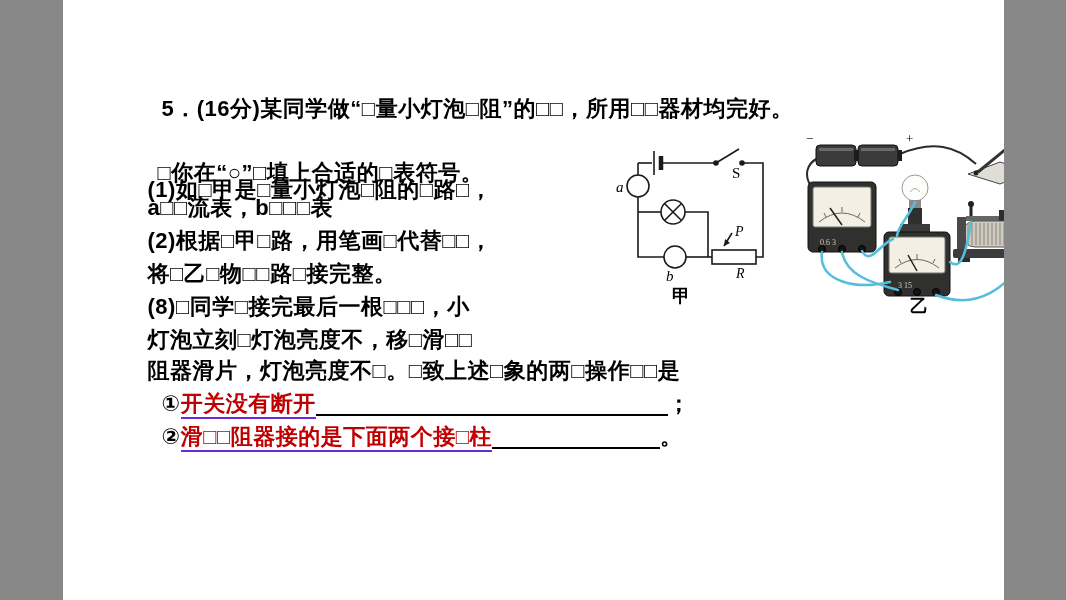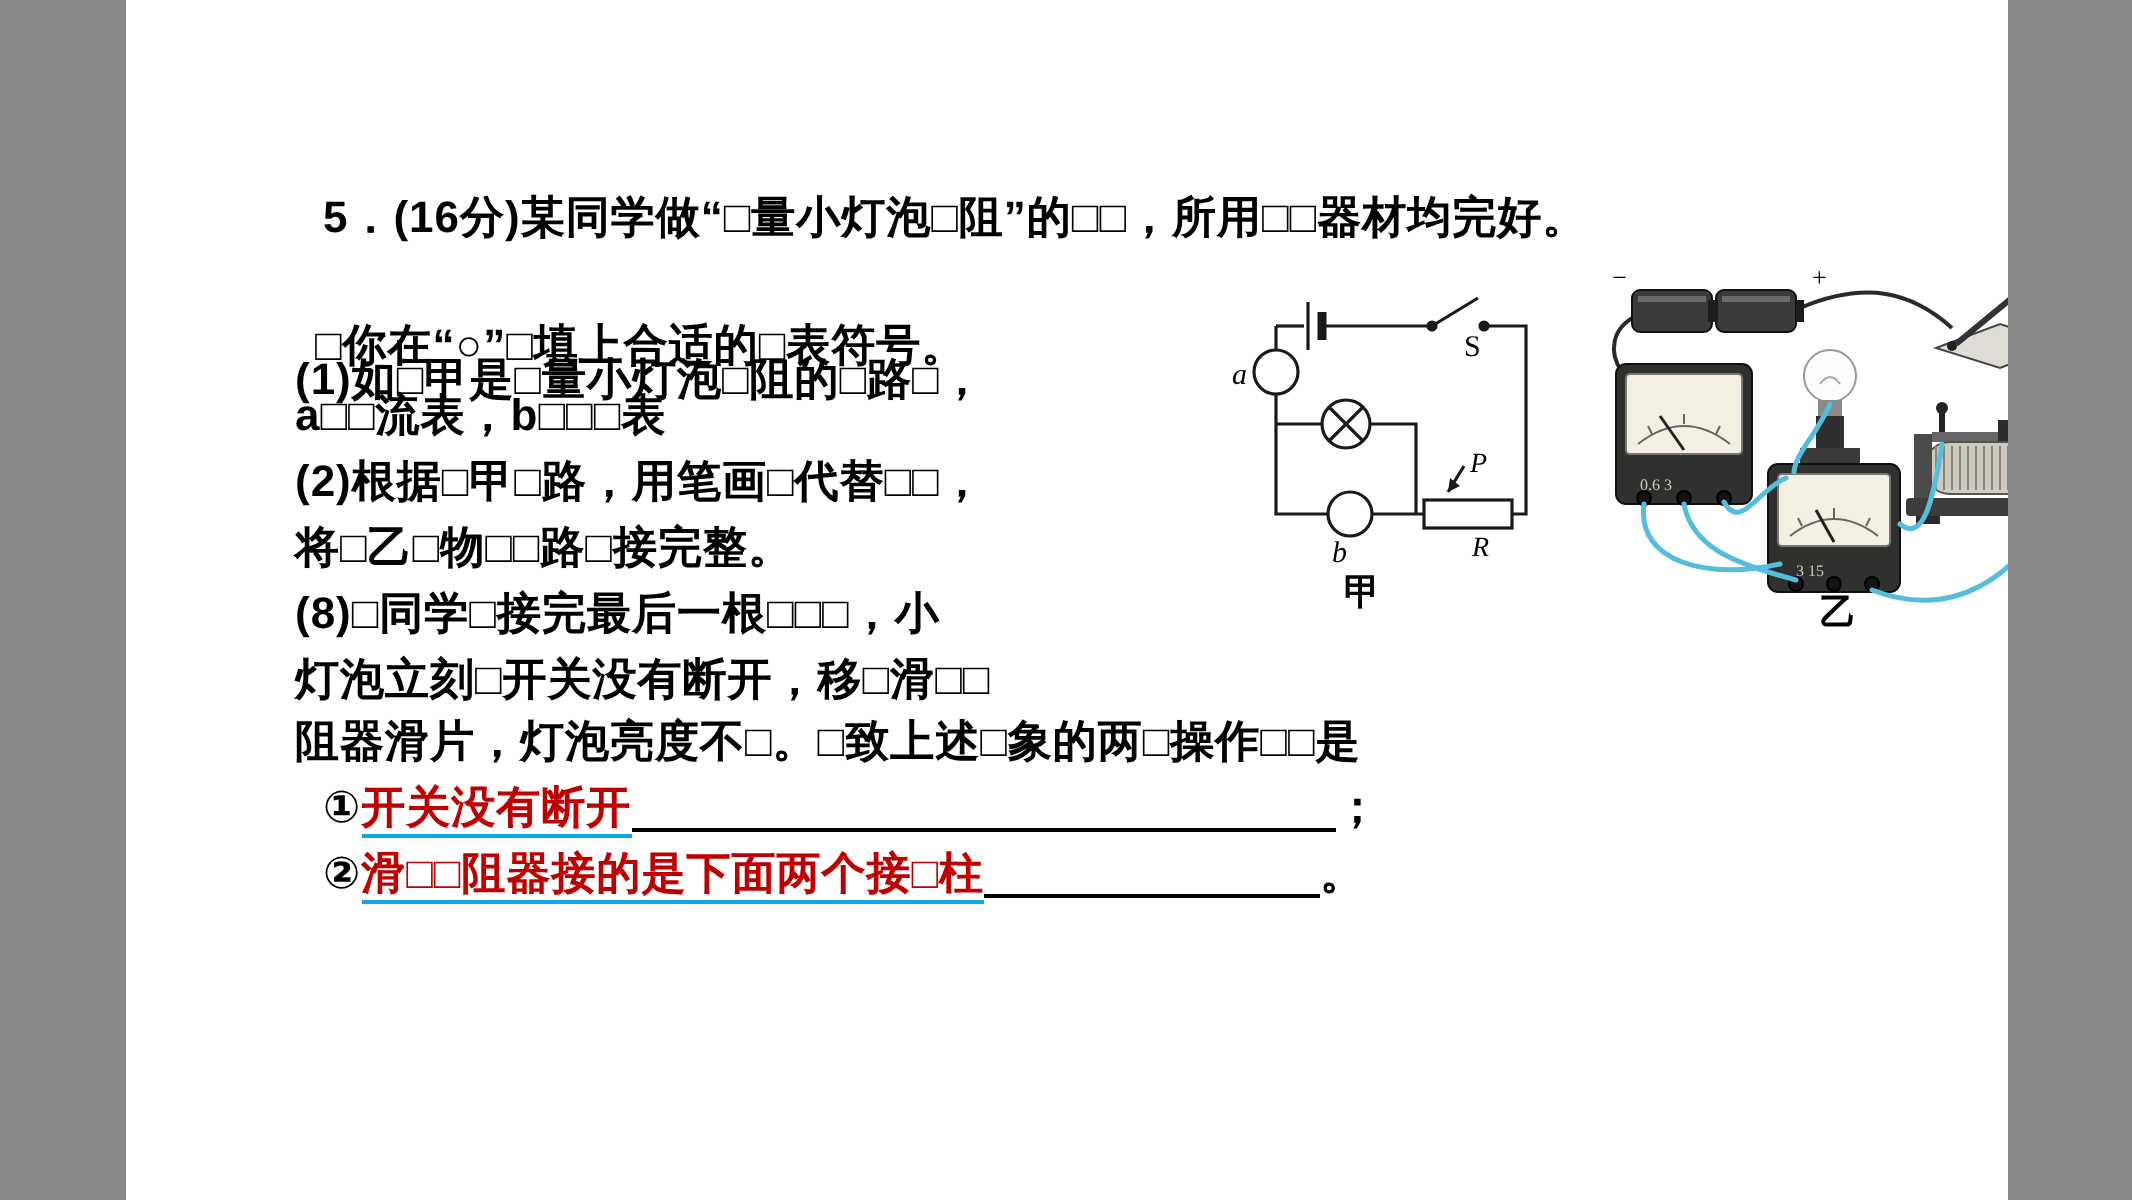--- a/index.html
+++ b/index.html
@@ -5,41 +5,41 @@
   html,body { margin:0; padding:0; background:#888; }
   .page {
     position:relative; width:941px; height:600px; background:#ffffff;
     font-family:"Liberation Sans","DejaVu Sans",sans-serif; color:#000;
     overflow:hidden; margin:0 auto;
   }
   .tl {
     position:absolute; font-size:22px; font-weight:700; line-height:26px;
     white-space:nowrap; letter-spacing:0.5px;
   }
-  .ans-red { color:#c00000; border-bottom:2px solid #0ea5e9; padding-bottom:1px; }
+  .ans-red { color:#c00000; border-bottom:2px solid #6d28d9; padding-bottom:1px; }
   .blank { display:inline-block; border-bottom:2px solid #000; height:20px; vertical-align:text-bottom; }
   .blank1 { width:352px; }
   .blank2 { width:168px; }
   svg { position:absolute; }
   svg text { font-family:"Liberation Serif","DejaVu Serif",serif; }
   .caption { font-weight:bold; font-family:"Liberation Sans","DejaVu Sans",sans-serif; }
 </style>
 </head>
 <body>
 
 <div class="page">
 
   <div class="tl" style="left:99px; top:96px;">5．(16分)某同学做“□量小灯泡□阻”的□□，所用□□器材均完好。</div>
   <div class="tl" style="left:85px; top:129px;margin-top:48px;">(1)如□甲是□量小灯泡□阻的□路□，</div>
   <div class="tl" style="left:85px; top:160px;padding-left:10px;">□你在“○”□填上合适的□表符号。</div>
   <div class="tl" style="left:85px; top:195px;">a□□流表，b□□□表</div>
   <div class="tl" style="left:85px; top:228px;text-align:center;">(2)根据□甲□路，用笔画□代替□□，</div>
   <div class="tl" style="left:85px; top:261px;">将□乙□物□□路□接完整。</div>
   <div class="tl" style="left:85px; top:294px;">(8)□同学□接完最后一根□□□，小</div>
-  <div class="tl" style="left:85px; top:327px;">灯泡立刻□开关没有断开，移□滑□□</div>
+  <div class="tl" style="left:85px; top:327px;">灯泡立刻□灯泡亮度不，移□滑□□</div>
   <div class="tl" style="left:85px; top:358px;">阻器滑片，灯泡亮度不□。□致上述□象的两□操作□□是</div>
 
   <div class="tl" style="left:99px; top:391px;">
     <span>①</span><span class="ans-red">开关没有断开</span><span class="blank blank1"></span><span>；</span>
   </div>
 
   <div class="tl" style="left:99px; top:424px;">
     <span>②</span><span class="ans-red">滑□□阻器接的是下面两个接□柱</span><span class="blank blank2"></span><span>。</span>
   </div>
 

